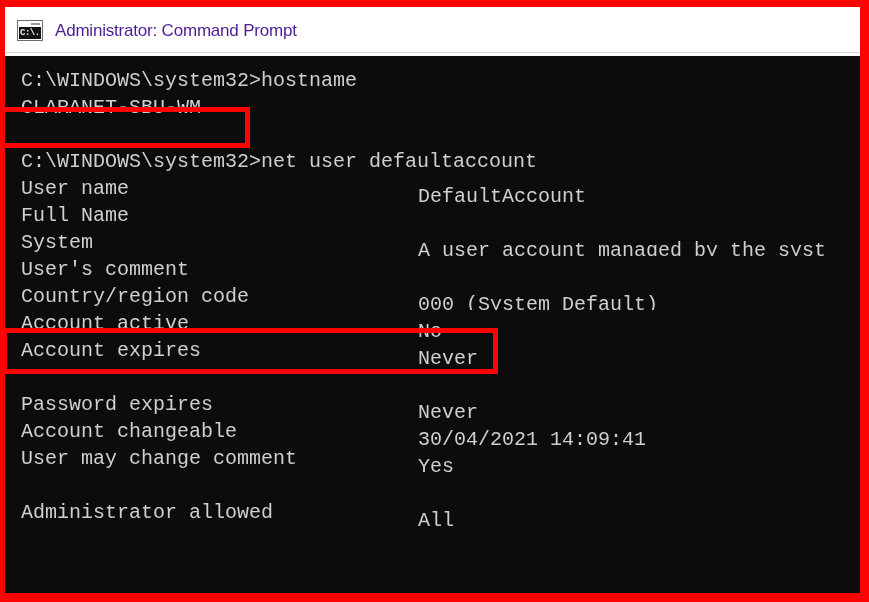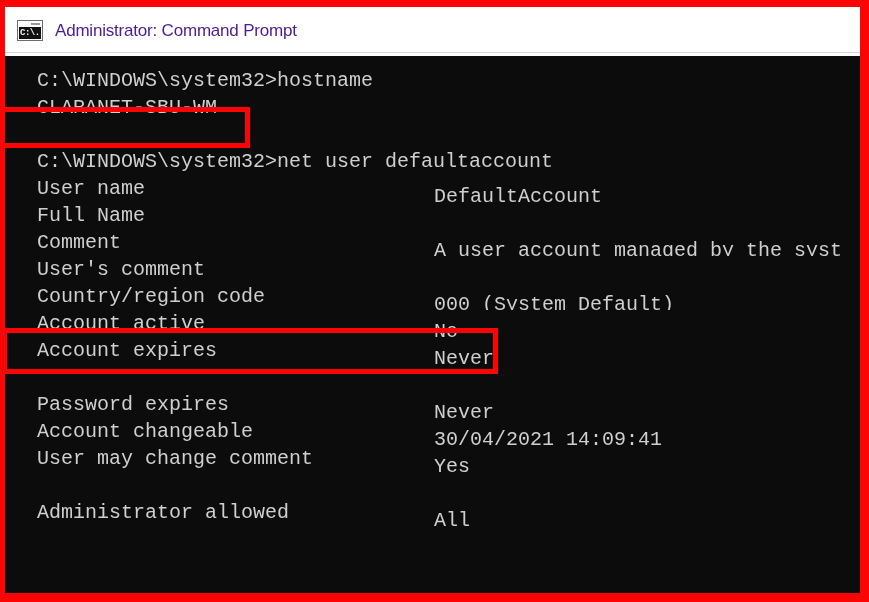--- a/index.html
+++ b/index.html
@@ -135,25 +135,24 @@
     top: 11px;
     width: 100%;
   }
   .line {
     height: 27px;
     line-height: 27px;
     white-space: pre;
     font-family: "Liberation Mono", "DejaVu Sans Mono", monospace;
     font-size: 20px;
     color: #cfcfcf;
-    padding-left: 7px;
+    padding-left: 16px;
     box-sizing: border-box;
     overflow: hidden;
     letter-spacing: 0px;
-    margin-left: 25px;
   }
   .line .lbl {
     display: inline-block;
     width: 397px;
     overflow: hidden;
     white-space: pre;
   }
   .line .val {
     display: inline-block;
     white-space: pre;
@@ -199,21 +198,21 @@
   </div>
 
   <div id="console">
     <div id="console-lines">
         <div class="line">C:\WINDOWS\system32&gt;hostname</div>
         <div class="line">CLARANET-SBU-WM</div>
         <div class="line blank"> </div>
         <div class="line">C:\WINDOWS\system32&gt;net user defaultaccount</div>
         <div class="line"><span class="lbl">User name</span><span class="val">DefaultAccount</span></div>
         <div class="line"><span class="lbl">Full Name</span><span class="val"></span></div>
-        <div class="line"><span class="lbl">Comment</span><span class="val">A user account managed by the syst</span></div>
+        <div class="line"><span class="lbl">System</span><span class="val">A user account managed by the syst</span></div>
         <div class="line"><span class="lbl">User's comment</span><span class="val"></span></div>
         <div class="line"><span class="lbl">Country/region code</span><span class="val">000 (System Default)</span></div>
         <div class="line"><span class="lbl">Account active</span><span class="val">No</span></div>
         <div class="line"><span class="lbl">Account expires</span><span class="val">Never</span></div>
         <div class="line blank"> </div>
         <div class="line"><span class="lbl">Password expires</span><span class="val">Never</span></div>
         <div class="line"><span class="lbl">Account changeable</span><span class="val">30/04/2021 14:09:41</span></div>
         <div class="line"><span class="lbl">User may change comment</span><span class="val">Yes</span></div>
         <div class="line blank"> </div>
         <div class="line"><span class="lbl">Administrator allowed</span><span class="val">All</span></div>

